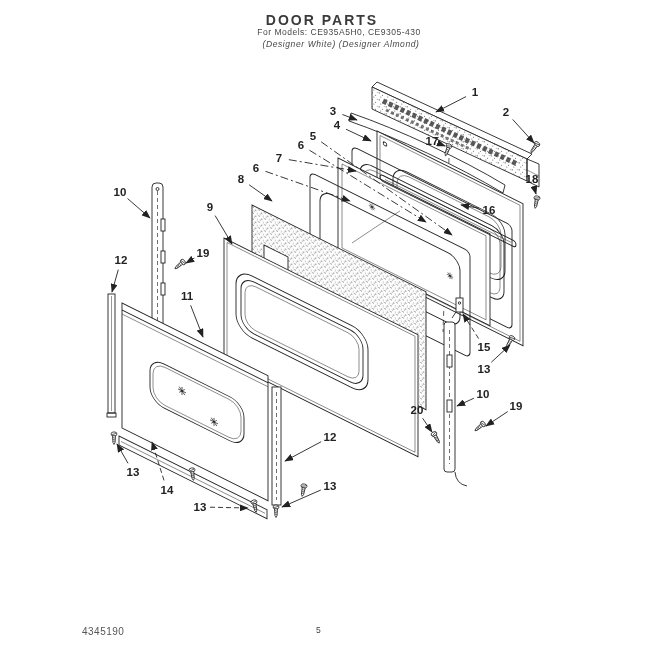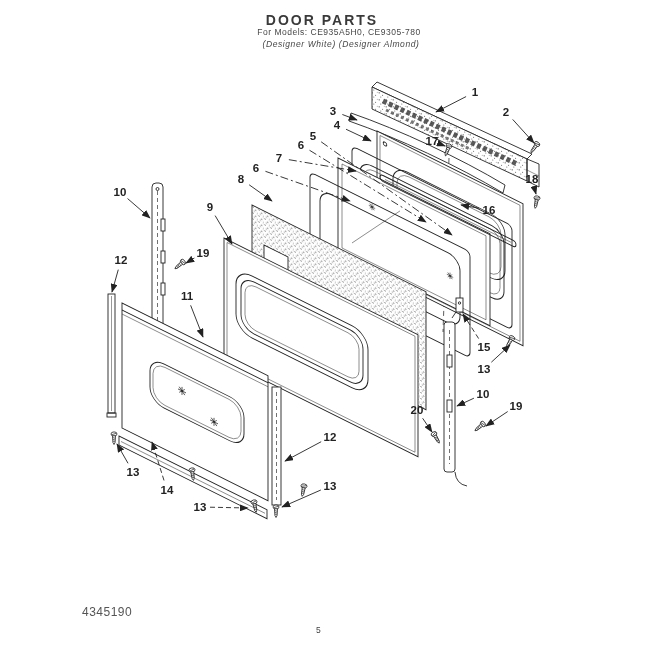--- a/index.html
+++ b/index.html
@@ -5,36 +5,36 @@
   html,body{margin:0;padding:0;background:#fff;}
   .sheet{position:relative;width:650px;height:650px;background:#ffffff;overflow:hidden;
          font-family:"Liberation Sans","DejaVu Sans",sans-serif;color:#2e2e2e;}
   .header{position:absolute;top:0;left:0;width:650px;}
   .title{position:absolute;top:12px;left:50%;transform:translateX(-50%);margin-left:-3px;
          font-size:14px;font-weight:700;letter-spacing:2px;color:#3a3a3a;white-space:nowrap;}
   .models{position:absolute;top:27px;left:calc(50% + 14px);transform:translateX(-50%);
          font-size:8.5px;letter-spacing:.5px;color:#474747;white-space:nowrap;}
   .finish{position:absolute;top:39px;left:calc(50% + 16px);transform:translateX(-50%);
          font-size:8.5px;letter-spacing:.6px;color:#474747;white-space:nowrap;font-style:italic;}
-  .docnum{position:absolute;top:605px;left:82px;font-size:12px;letter-spacing:.5px;color:#555;}
+  .docnum{position:absolute;top:626px;left:82px;font-size:10px;letter-spacing:.5px;color:#555;}
   .pagenum{position:absolute;top:625px;left:316px;font-size:8.5px;color:#444;}
   svg{position:absolute;top:0;left:0;}
   .ink{stroke:#222;fill:none;stroke-width:.9;}
   .inkthin{stroke:#333;fill:none;stroke-width:.5;}
   .white{fill:#ffffff;stroke:#222;stroke-width:.9;}
   text.callout{font-family:"Liberation Sans","DejaVu Sans",sans-serif;font-size:11.5px;font-weight:600;fill:#222;}
 </style>
 </head>
 <body>
 
 <div class="sheet">
 
   <div class="header">
     <div class="title">DOOR PARTS</div>
-    <div class="models">For Models: CE935A5H0, CE9305-780</div>
+    <div class="models">For Models: CE935A5H0, CE9305-430</div>
     <div class="finish">(Designer White) (Designer Almond)</div>
   </div>
 
   <svg width="650" height="650" viewBox="0 0 650 650">
     <defs>
       <pattern id="spk" width="7" height="7" patternUnits="userSpaceOnUse">
         <circle cx="1.2" cy="1.8" r="0.65" fill="#4a4a4a"></circle>
         <circle cx="4.6" cy="4.2" r="0.55" fill="#565656"></circle>
         <circle cx="6.2" cy="1.2" r="0.45" fill="#666"></circle>
         <circle cx="2.8" cy="5.9" r="0.5" fill="#4f4f4f"></circle>

